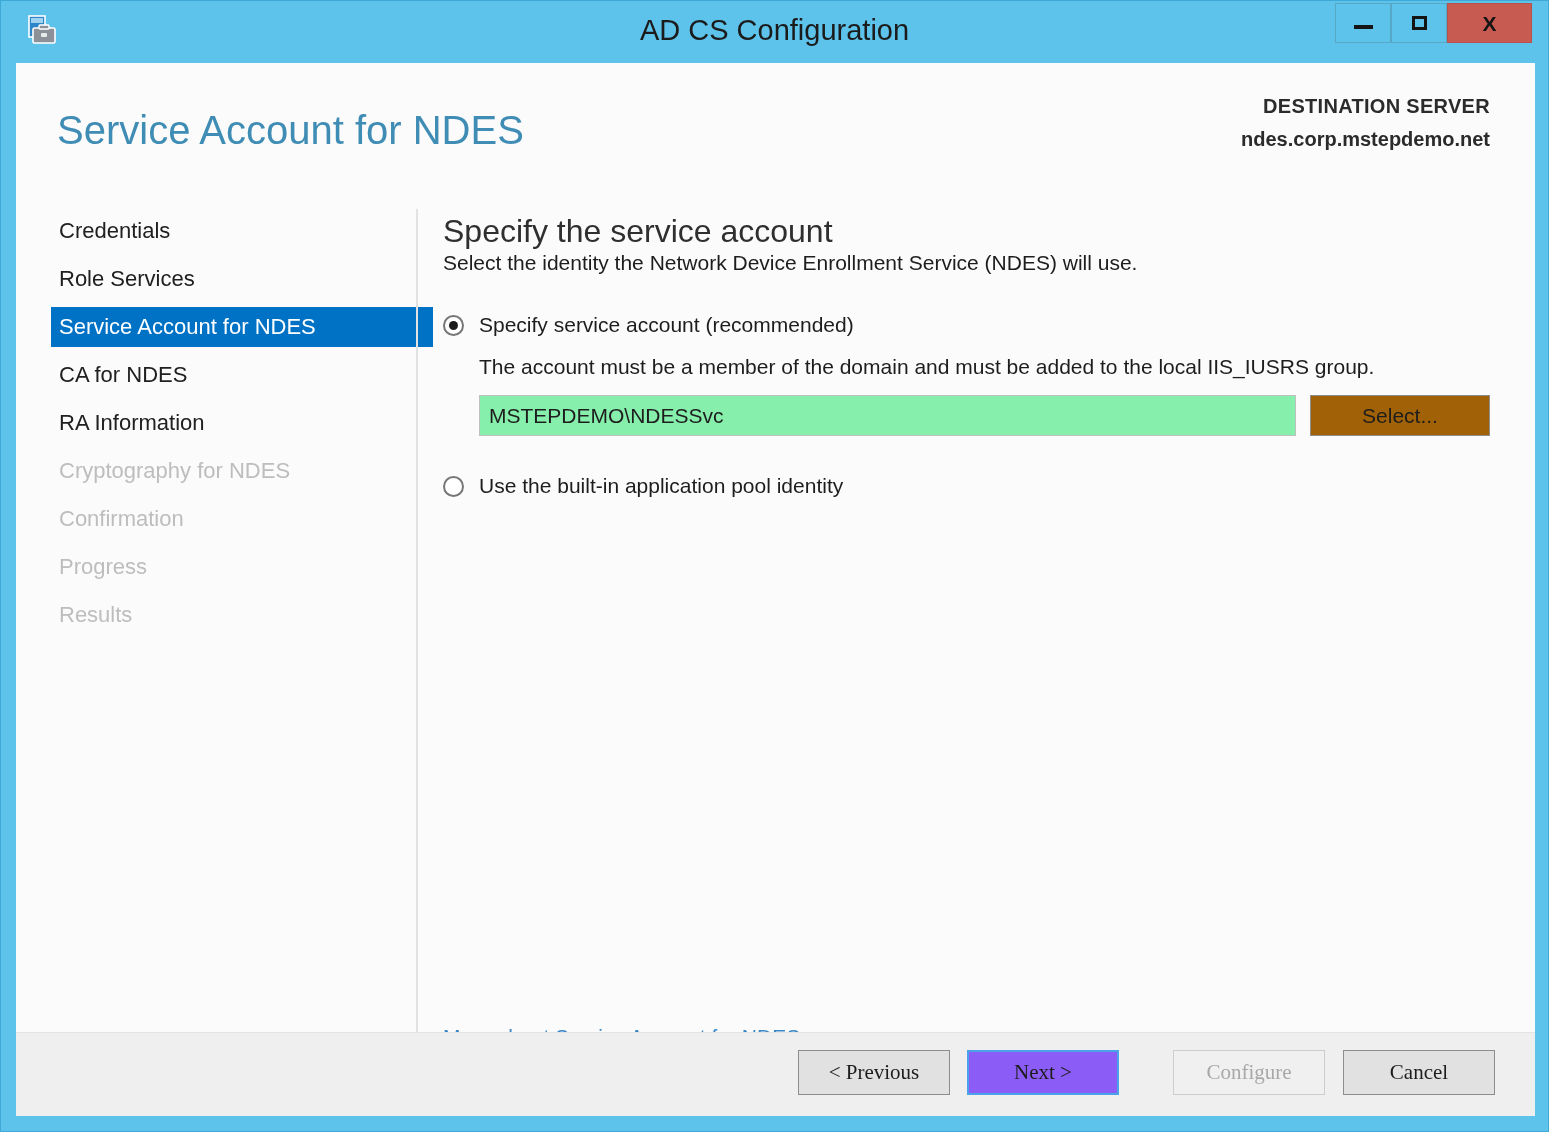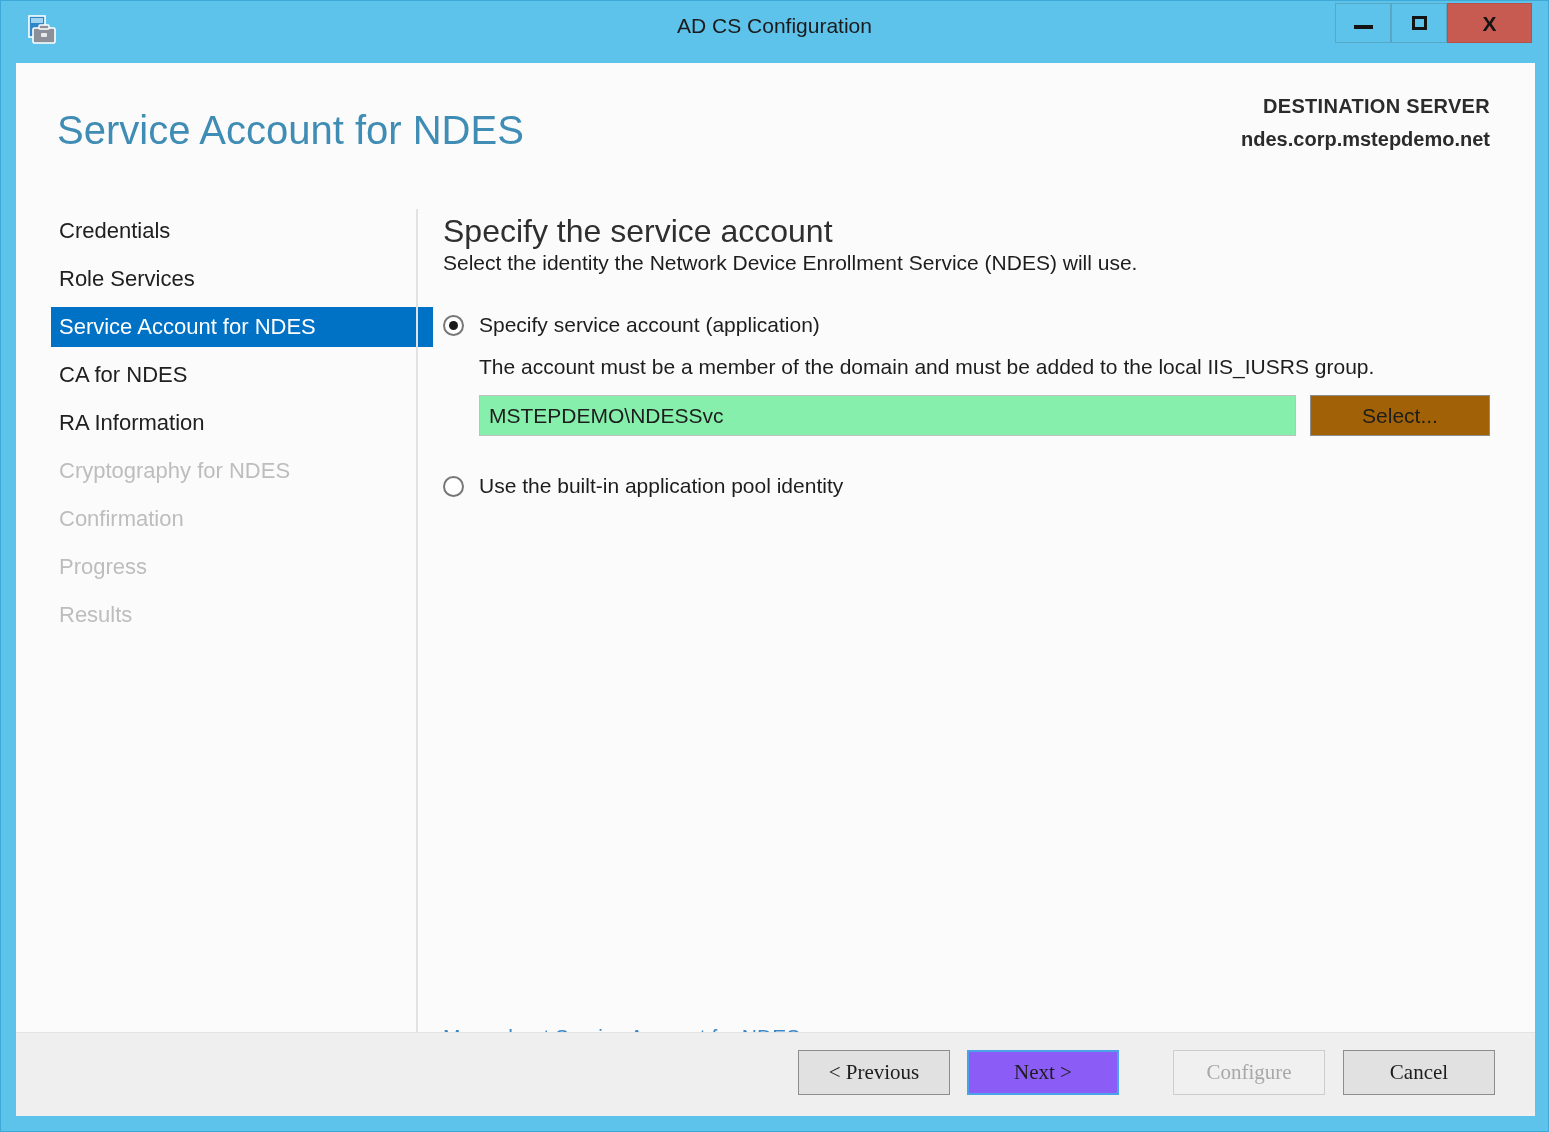--- a/index.html
+++ b/index.html
@@ -39,21 +39,21 @@
     top: 12px;
     width: 38px;
     height: 38px;
   }
   #title-text {
     position: absolute;
     left: 0;
     top: 13px;
     width: 1547px;
     text-align: center;
-    font-size: 21px;
+    font-size: 29px;
     color: #1b1b1b;
     font-family: "Liberation Sans", sans-serif;
     letter-spacing: 0px;
   }
   .winbtn {
     position: absolute;
     top: 2px;
     height: 40px;
     border: 1px solid #57a7c6;
     box-sizing: border-box;
@@ -369,21 +369,21 @@
 
     <div id="nav-divider"></div>
 
     <div id="content">
 
       <div id="content-heading">Specify the service account</div>
       <div id="content-intro">Select the identity the Network Device Enrollment Service (NDES) will use.</div>
 
       <div class="radio-row">
         <span class="radio-mark checked"></span>
-        <span class="radio-label">Specify service account (application)</span>
+        <span class="radio-label">Specify service account (recommended)</span>
       </div>
 
       <div id="account-hint">The account must be a member of the domain and must be added to the local IIS_IUSRS group.</div>
 
       <div id="account-row">
         <input id="account-input" type="text" value="MSTEPDEMO\NDESSvc" style="">
         <button id="select-button">Select...</button>
       </div>
 
       <div class="radio-row">

